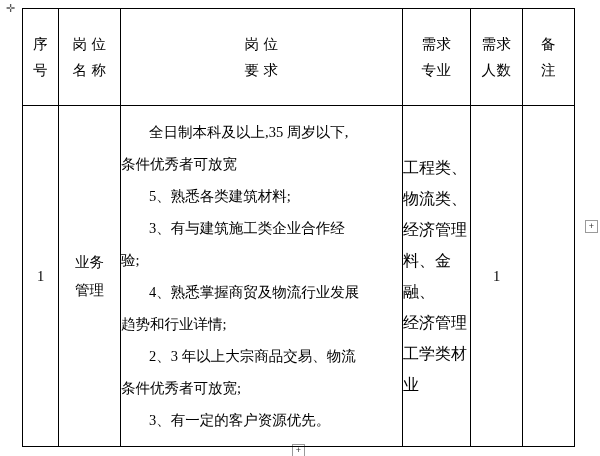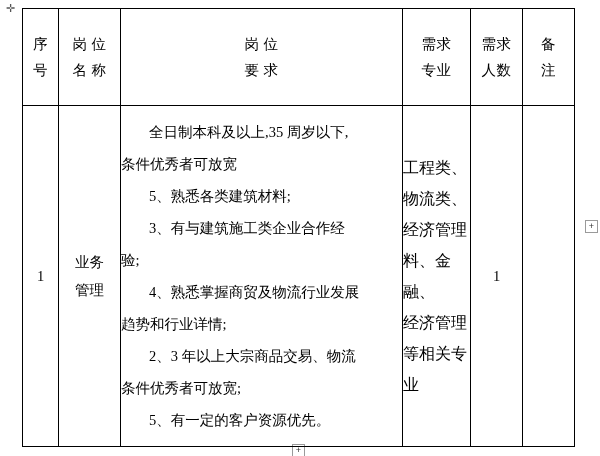--- a/index.html
+++ b/index.html
@@ -167,28 +167,28 @@
     <td class="req-cell">
       <p class="indent">全日制本科及以上,35 周岁以下,</p>
       <p>条件优秀者可放宽</p>
       <p class="indent">5、熟悉各类建筑材料;</p>
       <p class="indent">3、有与建筑施工类企业合作经</p>
       <p>验;</p>
       <p class="indent">4、熟悉掌握商贸及物流行业发展</p>
       <p>趋势和行业详情;</p>
       <p class="indent">2、3 年以上大宗商品交易、物流</p>
       <p>条件优秀者可放宽;</p>
-      <p class="indent">5、有一定的客户资源优先。</p>
+      <p class="indent">3、有一定的客户资源优先。</p>
     </td>
     <td class="major-cell">
       <p>工程类、</p>
       <p>物流类、</p>
       <p>经济管理</p>
       <p>料、金融、</p>
       <p>经济管理</p>
-      <p>等相关专</p>
+      <p>工学类材</p>
       <p>业</p>
     </td>
     <td class="cell-center">1</td>
     <td class="cell-center"></td>
   </tr>
 </tbody>
   </table>
 
 </body></html>

